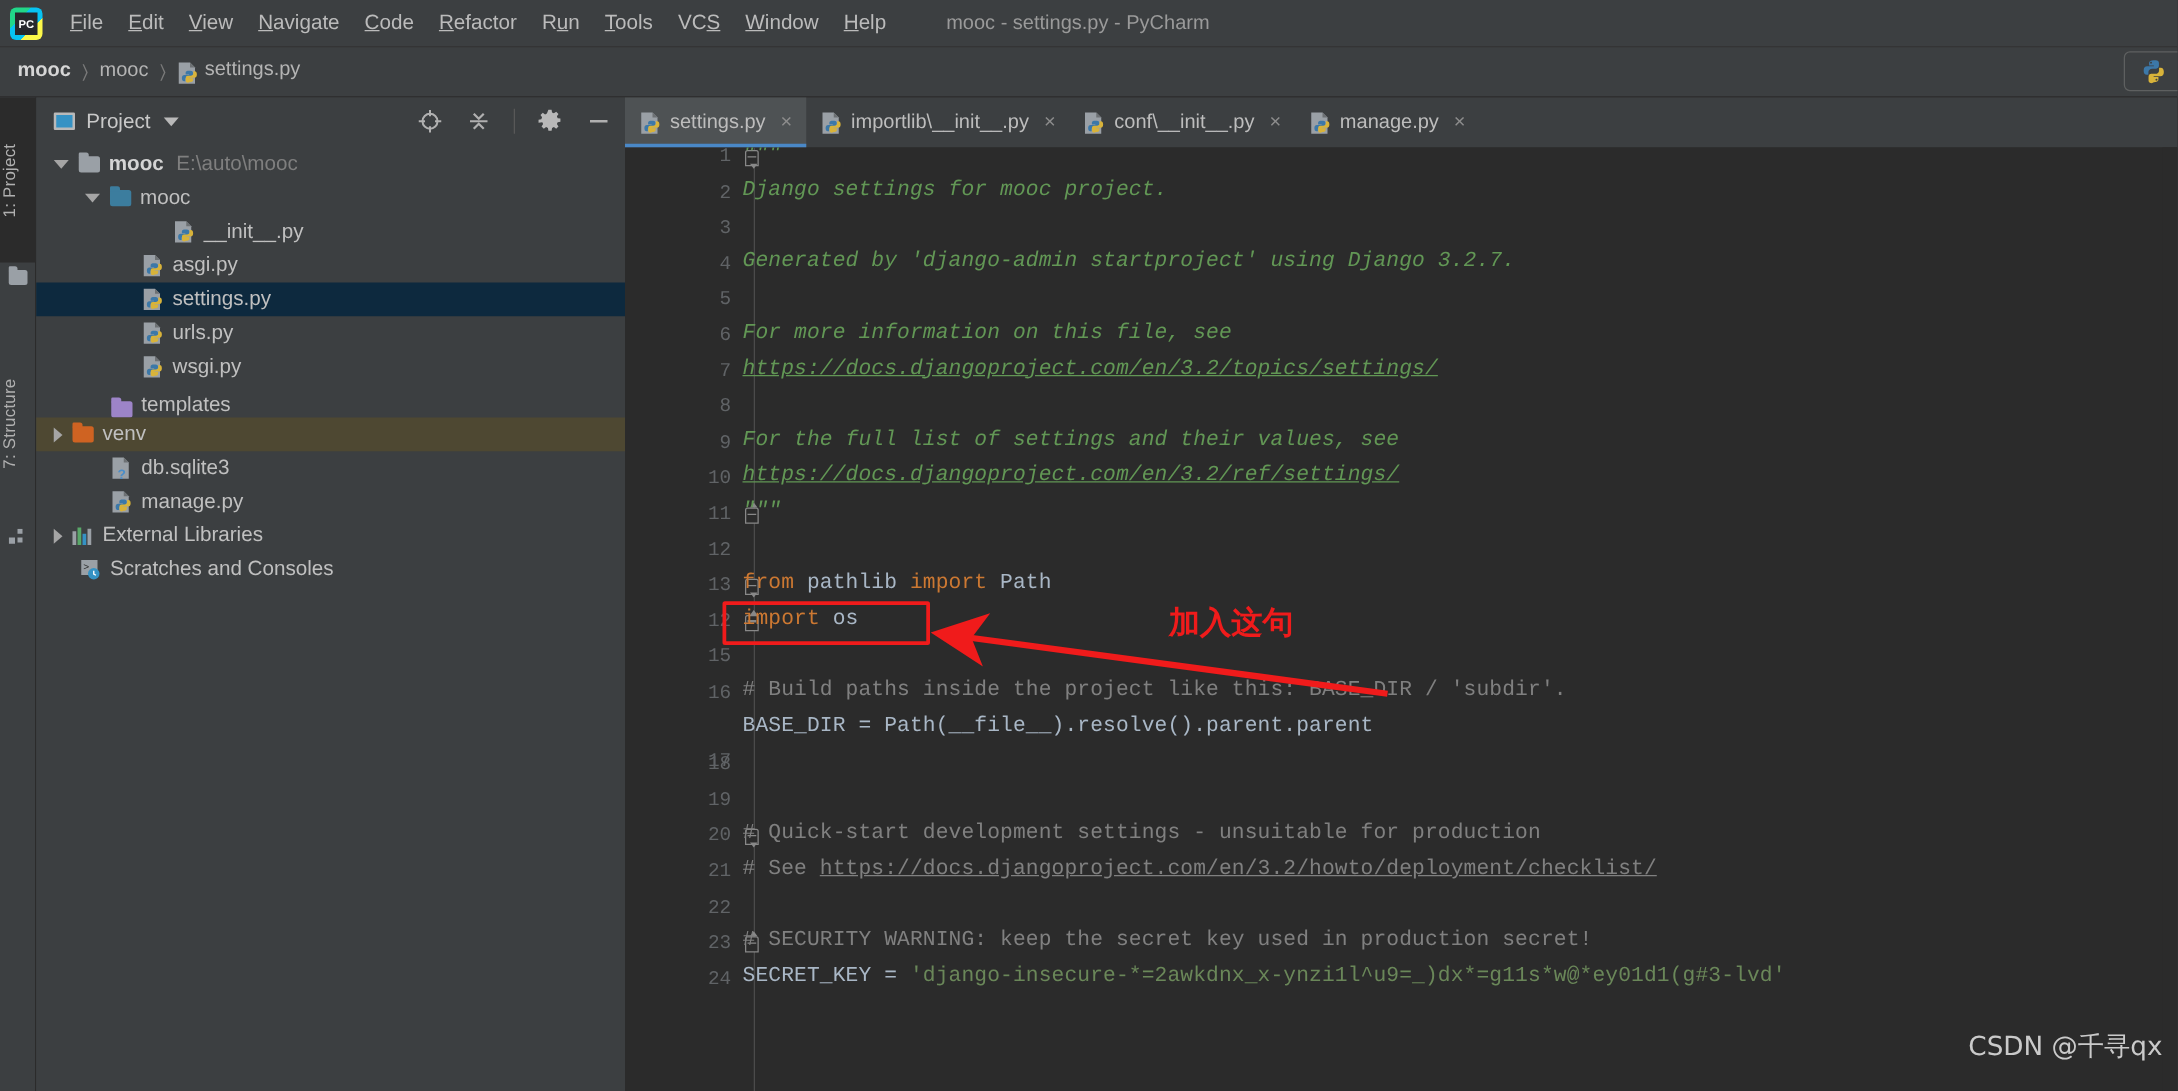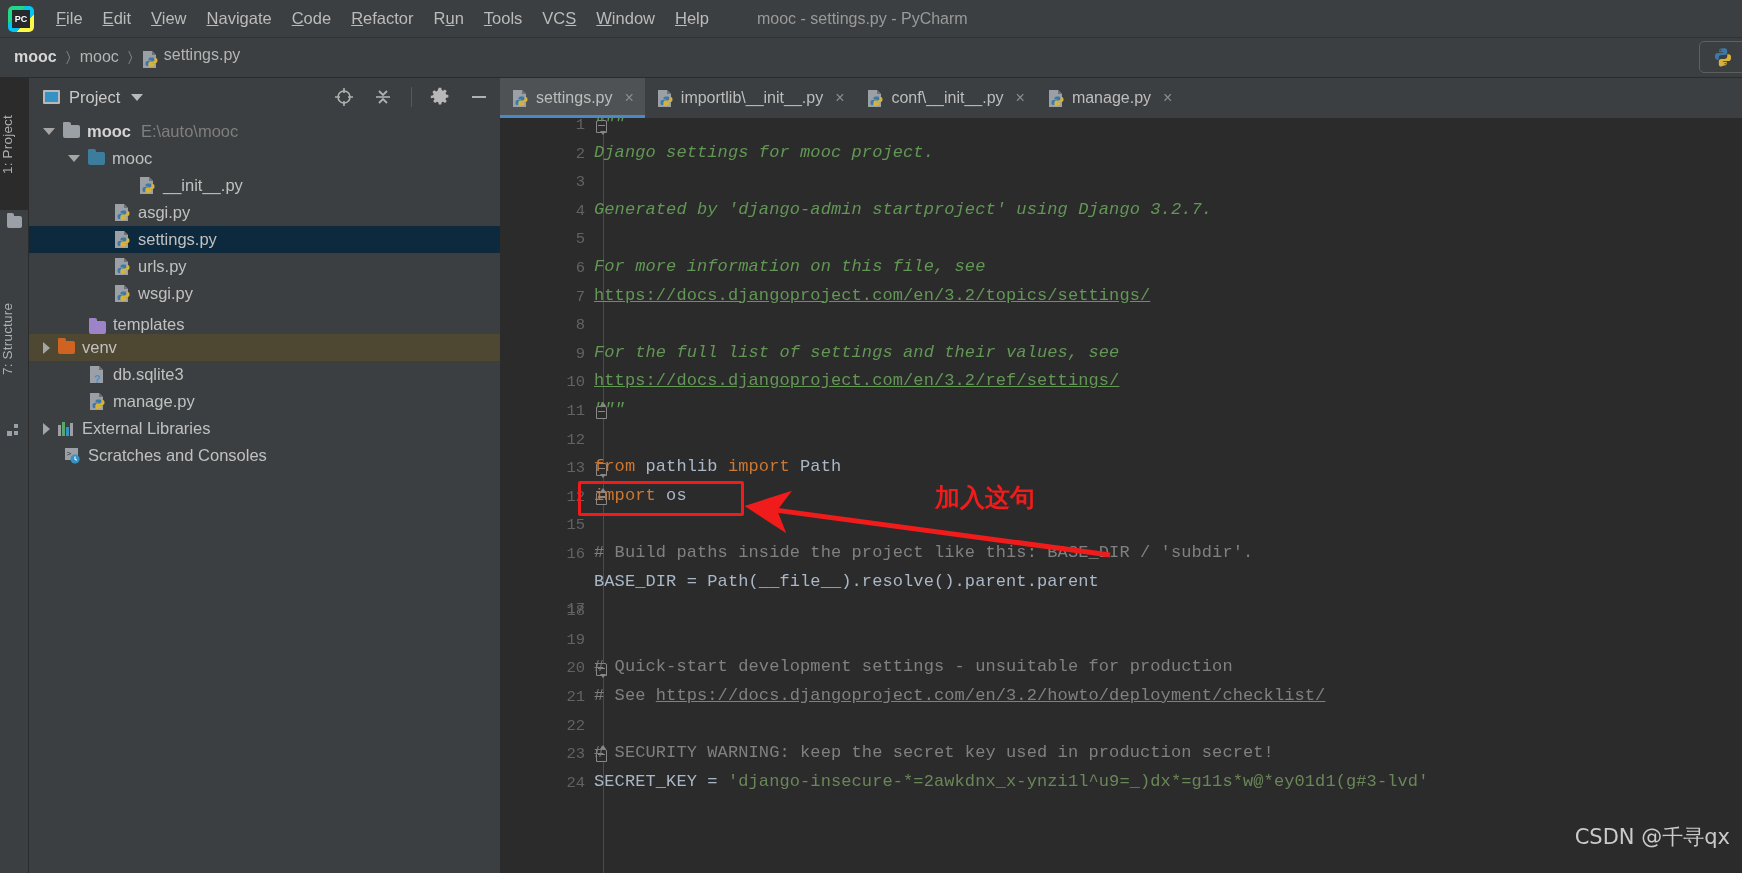--- a/index.html
+++ b/index.html
@@ -140,21 +140,21 @@
     color: #606366; font-size: 15.5px;
     font-family: "Liberation Mono", monospace;
   }
   .code-line {
     position: absolute; left: 94px; white-space: pre;
     font-family: "Liberation Mono", monospace; font-size: 17px;
     letter-spacing: .1px;
   }
   .fold-sep { position: absolute; left: 103px; top: 0; bottom: 0; width: 1px; background: #4b4b4b; }
   .cm  { color: #629755; font-style: italic; }
-  .cmu { color: #629755; text-decoration: underline; }
+  .cmu { color: #629755; font-style: italic; text-decoration: underline; }
   .kw  { color: #cc7832; }
   .id  { color: #a9b7c6; }
   .hash{ color: #808080; }
   .hashu { color: #808080; text-decoration: underline; }
   .str { color: #6a8759; }
 
   .fold-marker {
     position: absolute; width: 11px; height: 13px;
     border: 1.3px solid #888; border-radius: 2px 2px 0 0; background: #2b2b2b;
   }

